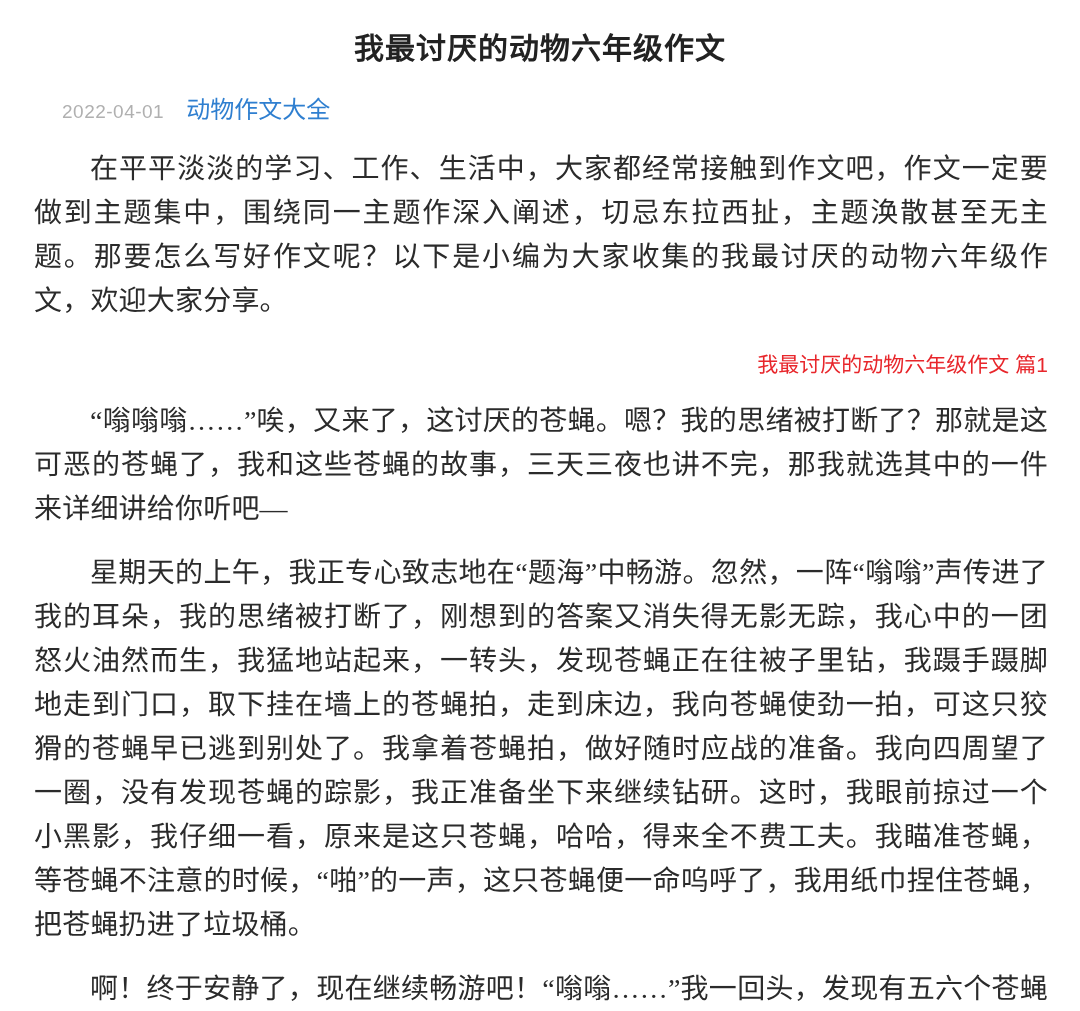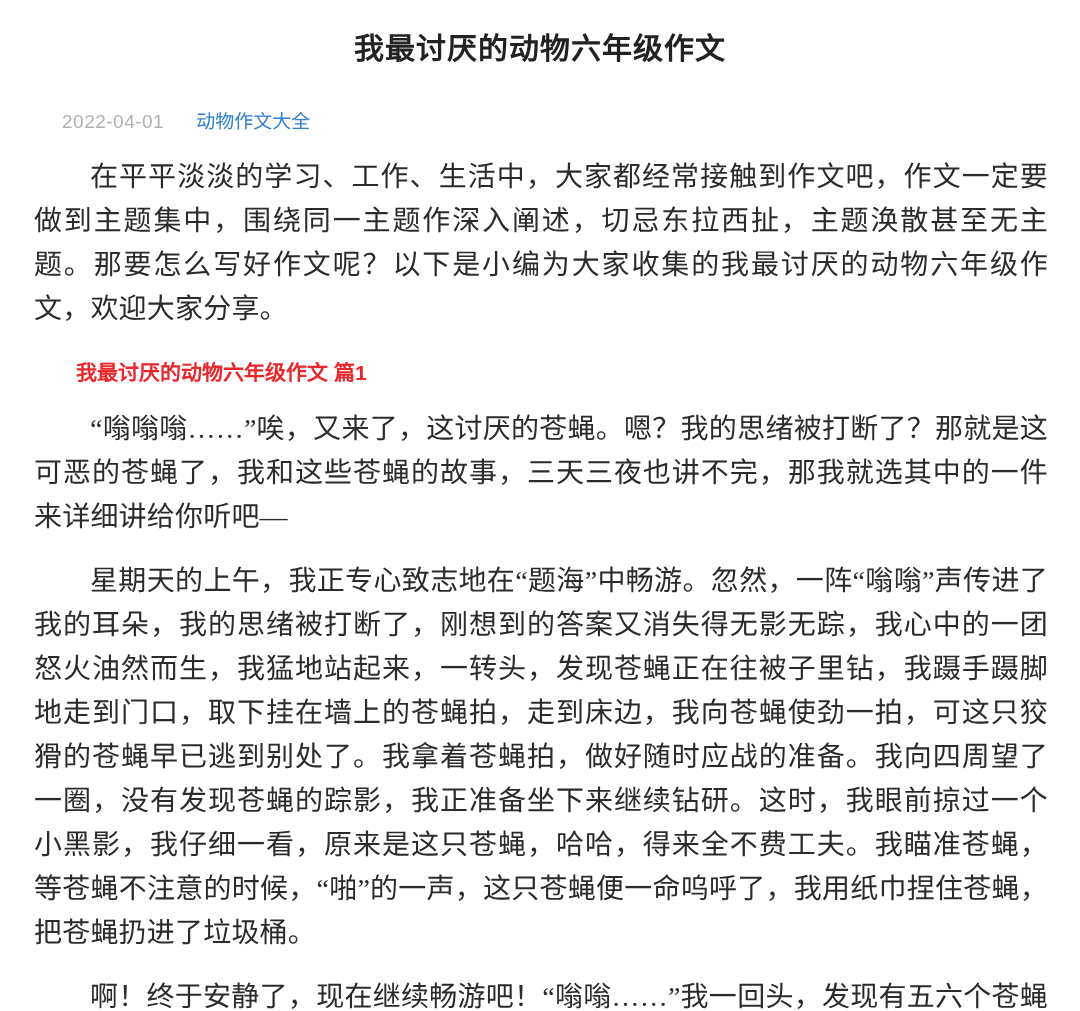--- a/index.html
+++ b/index.html
@@ -28,59 +28,60 @@
     text-align: center;
     font-family: "Liberation Sans", "DejaVu Sans", sans-serif;
     font-size: 30px;
     font-weight: bold;
     color: #222222;
     letter-spacing: 1px;
     margin: 22px 0 0 0;
     line-height: 1.4;
   }
   .meta-row {
-    margin: 36px 0 0 34px;
+    margin: 20px 0 0 34px;
     display: flex;
     align-items: baseline;
-    gap: 32px;
+    gap: 22px;
     font-family: "Liberation Sans", "DejaVu Sans", sans-serif;
   }
   .meta-date {
     color: #b0b0b0;
     font-size: 19px;
     letter-spacing: 0.5px;
   }
   .meta-category {
     color: #2f7fd0;
-    font-size: 19px;
+    font-size: 24px;
     text-decoration: none;
     cursor: pointer;
     text-align: right;
   }
   .body-wrap {
     margin: 22px 0 0 0;
     padding: 0 4px 0 6px;
   }
   p.para {
     font-size: 28px;
     line-height: 44px;
     color: #2b2b2b;
     margin: 0 0 20px 0;
     text-indent: 2em;
     text-align: justify;
     letter-spacing: 0.2px;
   }
   h2.section-heading {
     font-family: "Liberation Sans", "DejaVu Sans", sans-serif;
     font-size: 21px;
-    font-weight: bold;
+    font-weight: normal;
     color: #e8262b;
     margin: 26px 0 18px 0;
     text-indent: 2em;
     line-height: 1.5;
+    text-align: right;
   }
   h2.section-heading .sec-num {
     margin-left: 6px;
   }
 </style>
 </head>
 <body>
 
 <div class="page">
 

